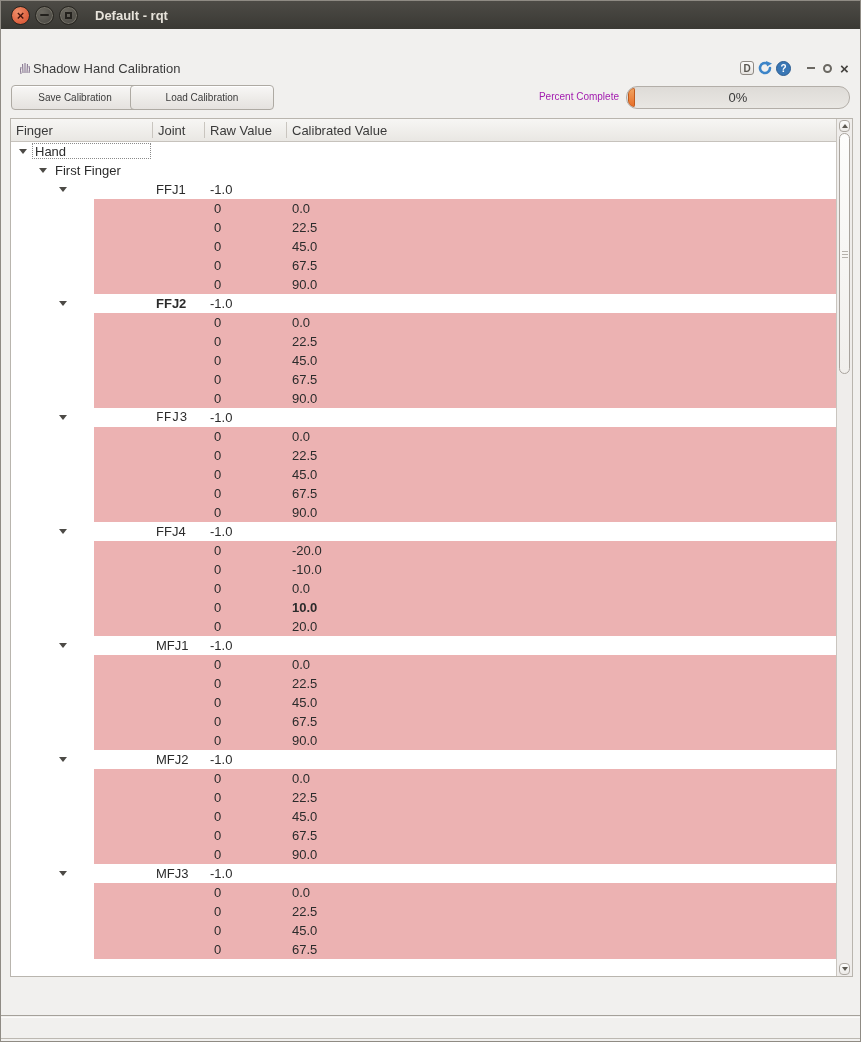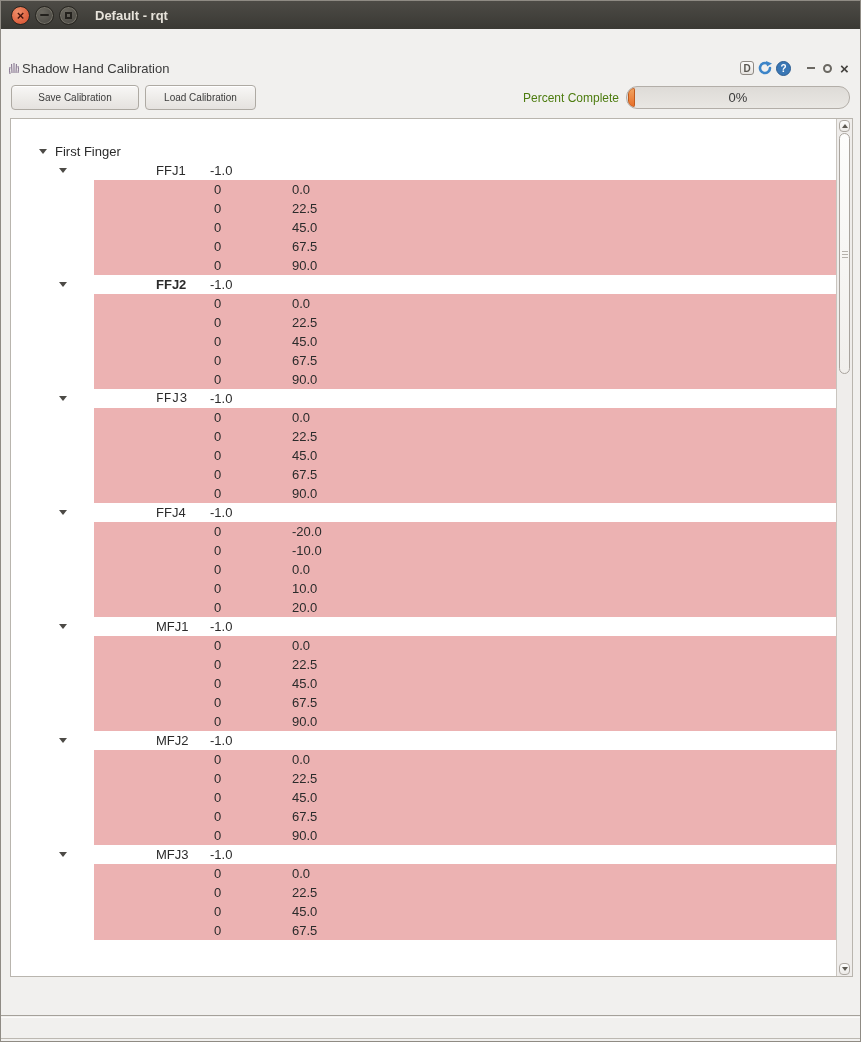--- a/index.html
+++ b/index.html
@@ -30,21 +30,21 @@
   .menubar{
     position:absolute;left:0;top:28px;right:0;height:25px;
     background:var(--titlebar-bg);
     display:flex;align-items:center;gap:20px;padding-left:15px;
     border-bottom:1px solid #565449;
   }
   .menu-item{color:#dedad3;font-size:13px;cursor:default;}
   
   .plugin-titlebar{
     position:absolute;left:0;top:54px;right:0;height:26px;
-    display:flex;align-items:center;padding:0 8px 0 6px;
+    display:flex;align-items:center;padding:0 8px 0 17px;
   }
   .plugin-title{font-size:13px;color:#3b3b3b;margin-left:2px;}
   .dock-btns{margin-left:auto;display:flex;align-items:center;gap:3px;}
   .dbtn{display:flex;align-items:center;justify-content:center;flex:0 0 auto;}
   .dbtn.dbox{width:14px;height:14px;border:1px solid #8f8a84;border-radius:3px;
     background:linear-gradient(#fbfaf9,#e6e3df);font-size:10px;font-weight:bold;color:#5a5751;}
   .dbtn.help{width:15px;height:15px;border-radius:50%;background:var(--help-icon-bg);
     color:#fff;font-size:10px;font-weight:bold;border:1px solid #2d5d90;}
   .dbtn.mini{width:12px;height:14px;}
   .dbtn.mini .bar{width:8px;height:2px;background:#6b6862;}
@@ -54,22 +54,22 @@
   .gap8{width:8px;}
   
   .btn{
     position:absolute;height:25px;border:1px solid #aeaaa3;border-radius:4px;
     background:linear-gradient(#f8f7f6,#eceae7 60%,#e5e2df);
     box-shadow:inset 0 1px 0 #ffffff;
     font-size:10px;color:#3b3b3b;display:flex;align-items:center;justify-content:center;
     font-family:"Liberation Sans",sans-serif;
   }
   .btn-save{left:10px;top:84px;width:128px;}
-  .btn-load{left:144px;top:84px;width:111px;}
-  .pc-label{position:absolute;top:90px;right:241px;font-size:12px;color:#4d7c0f;}
+  .btn-load{left:129px;top:84px;width:144px;}
+  .pc-label{position:absolute;top:90px;right:241px;font-size:10px;color:#a21caf;}
   .progress{
     position:absolute;top:85px;right:10px;width:224px;height:23px;
     border:1px solid #b3aea8;border-radius:11px;
     background:linear-gradient(#dedbd7,#e9e7e3);
     overflow:hidden;
   }
   .progress .fill{position:absolute;left:1px;top:1px;bottom:1px;border-radius:10px 2px 2px 10px;
     background:linear-gradient(#f0a25f,var(--progress-accent));border:1px solid #c05a1d;}
   .progress .ptext{position:absolute;left:0;right:0;top:0;bottom:0;display:flex;align-items:center;justify-content:center;
     font-size:13px;color:#3a3a3a;}
@@ -180,21 +180,35 @@
 
   <div class="btn btn-save">Save Calibration</div>
   <div class="btn btn-load">Load Calibration</div>
   <span class="pc-label">Percent Complete</span>
   <div class="progress">
     <div class="fill" id="pfill" style="width: 7px;"></div>
     <div class="ptext">0%</div>
   </div>
 
   <div class="tree-widget">
+    <div class="thead">
+      <span class="hcell" style="left:5px">Finger</span>
+      <span class="hcell" style="left:147px">Joint</span>
+      <span class="hcell" style="left:199px">Raw Value</span>
+      <span class="hcell" style="left:281px">Calibrated Value</span>
+      <span class="hsep" style="left:141px"></span>
+      <span class="hsep" style="left:193px"></span>
+      <span class="hsep" style="left:275px"></span>
+    </div>
     <div class="tree-viewport">
+        <div class="trow">
+          <div class="exp" style="left: 8px;"></div>
+          <div class="focusrect"></div>
+          <div class="cell" style="left: 24px;">Hand</div>
+        </div>
         <div class="trow">
           <div class="exp" style="left: 28px;"></div>
           <div class="cell" style="left: 44px;">First Finger</div>
         </div>
         <div class="trow">
           <div class="exp" style="left: 48px;"></div>
           <div class="cell" style="left: 145px;">FFJ1</div>
           <div class="cell" style="left: 199px;">-1.0</div>
         </div>
         <div class="trow">
@@ -298,21 +312,21 @@
           <div class="cell" style="left: 281px;">-10.0</div>
         </div>
         <div class="trow">
           <div class="pink"></div>
           <div class="cell" style="left: 203px;">0</div>
           <div class="cell" style="left: 281px;">0.0</div>
         </div>
         <div class="trow">
           <div class="pink"></div>
           <div class="cell" style="left: 203px;">0</div>
-          <div class="cell" style="left: 281px;">10.0</div>
+          <div class="cell" style="left: 281px; font-weight: bold;">10.0</div>
         </div>
         <div class="trow">
           <div class="pink"></div>
           <div class="cell" style="left: 203px;">0</div>
           <div class="cell" style="left: 281px;">20.0</div>
         </div>
         <div class="trow">
           <div class="exp" style="left: 48px;"></div>
           <div class="cell" style="left: 145px;">MFJ1</div>
           <div class="cell" style="left: 199px;">-1.0</div>

